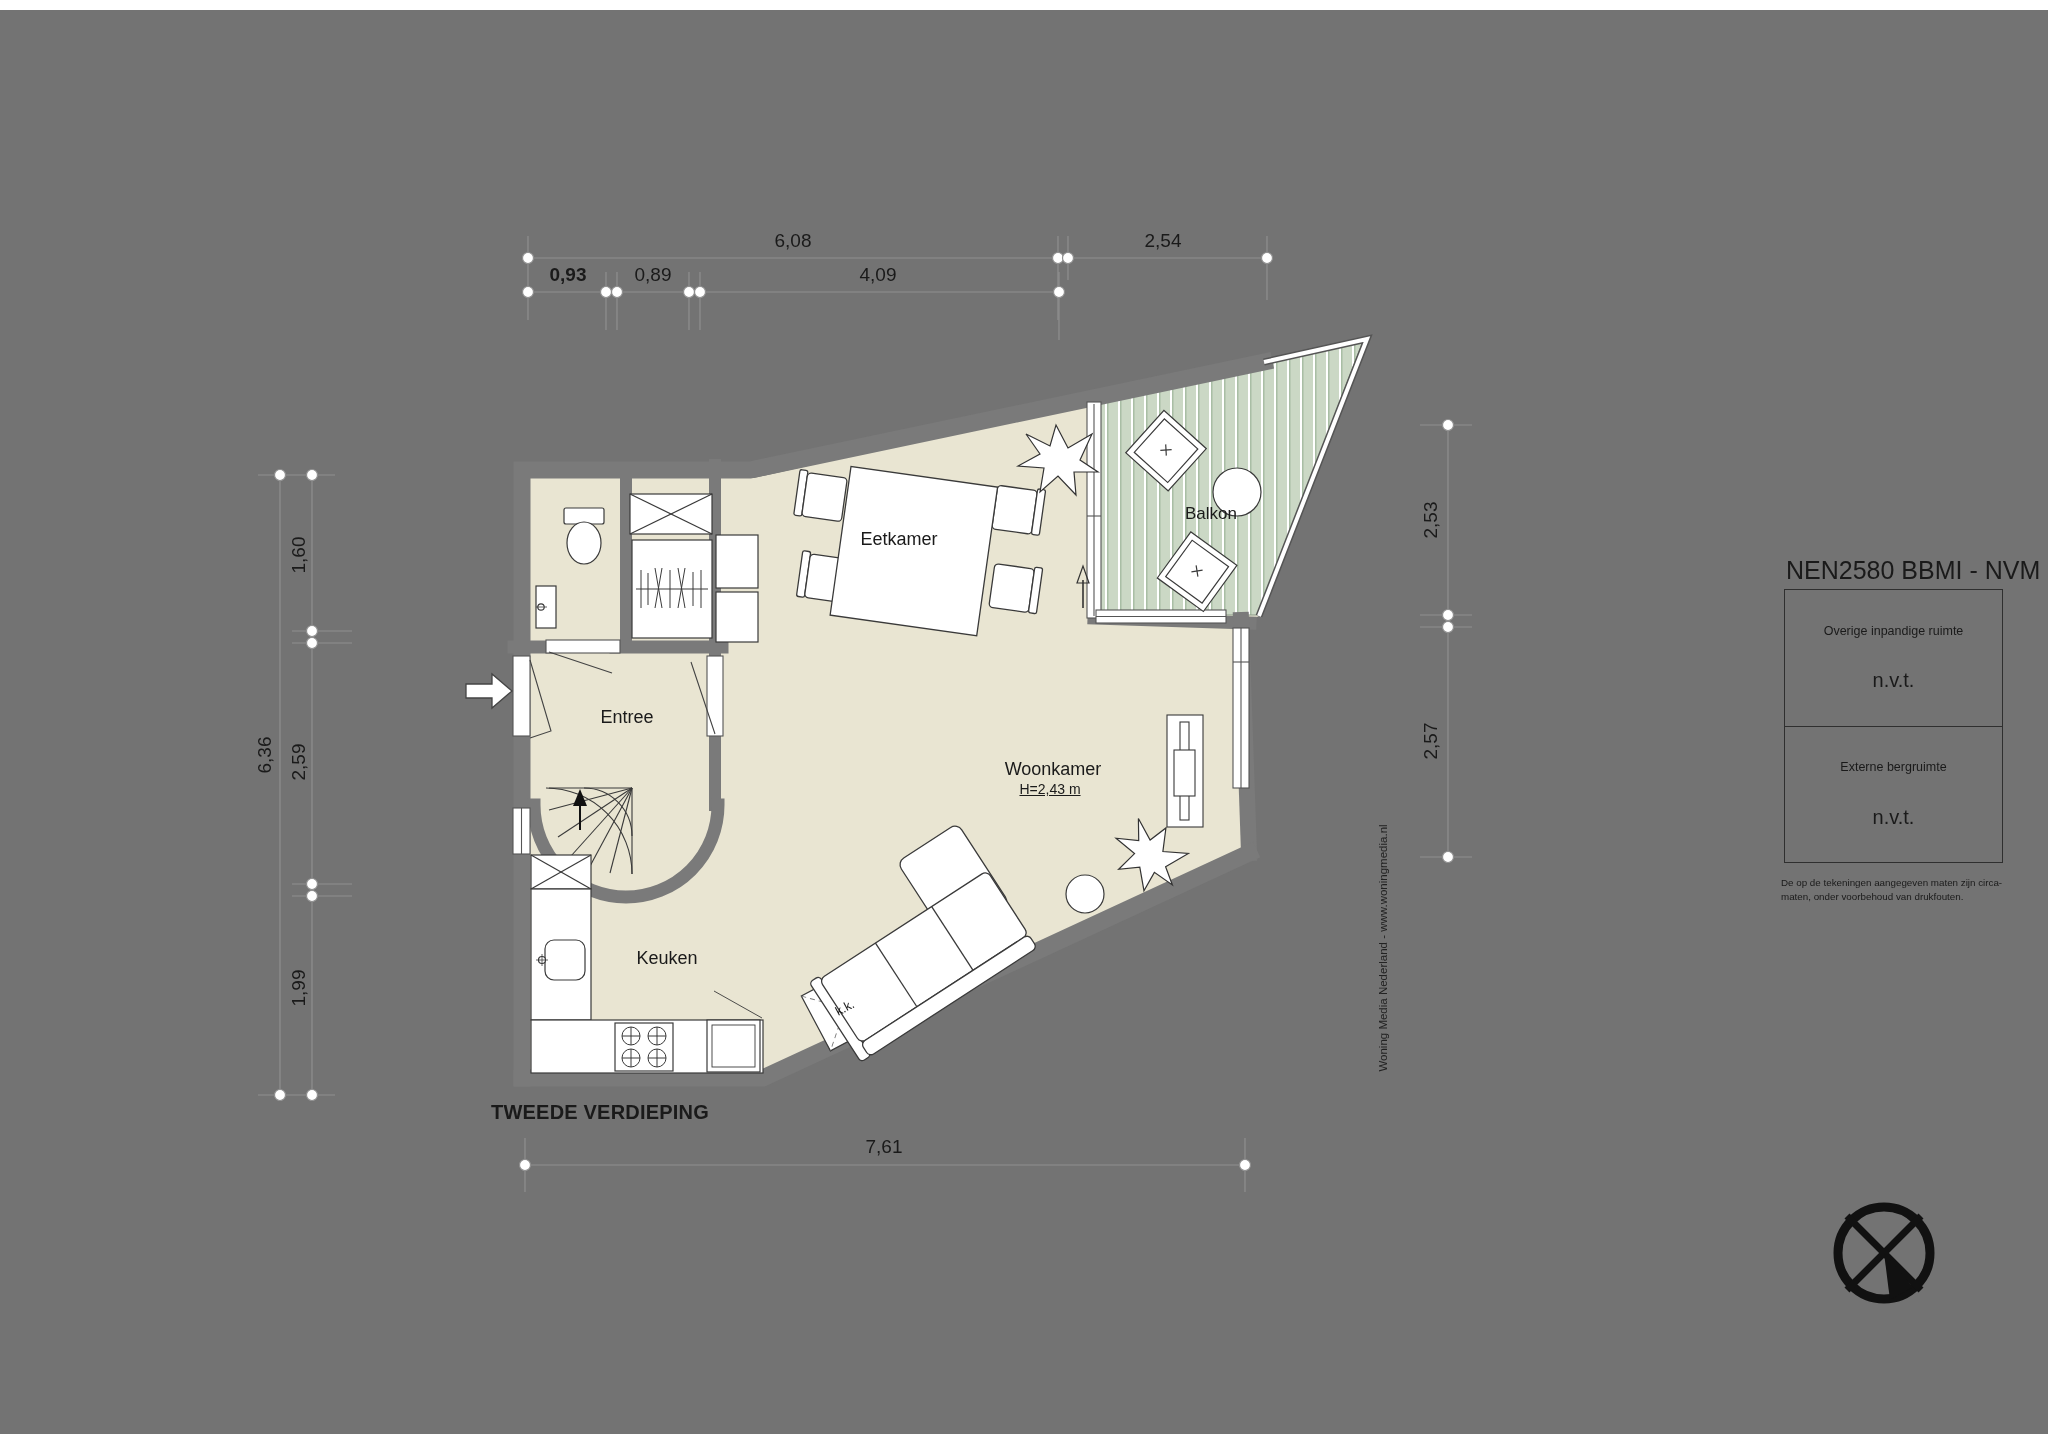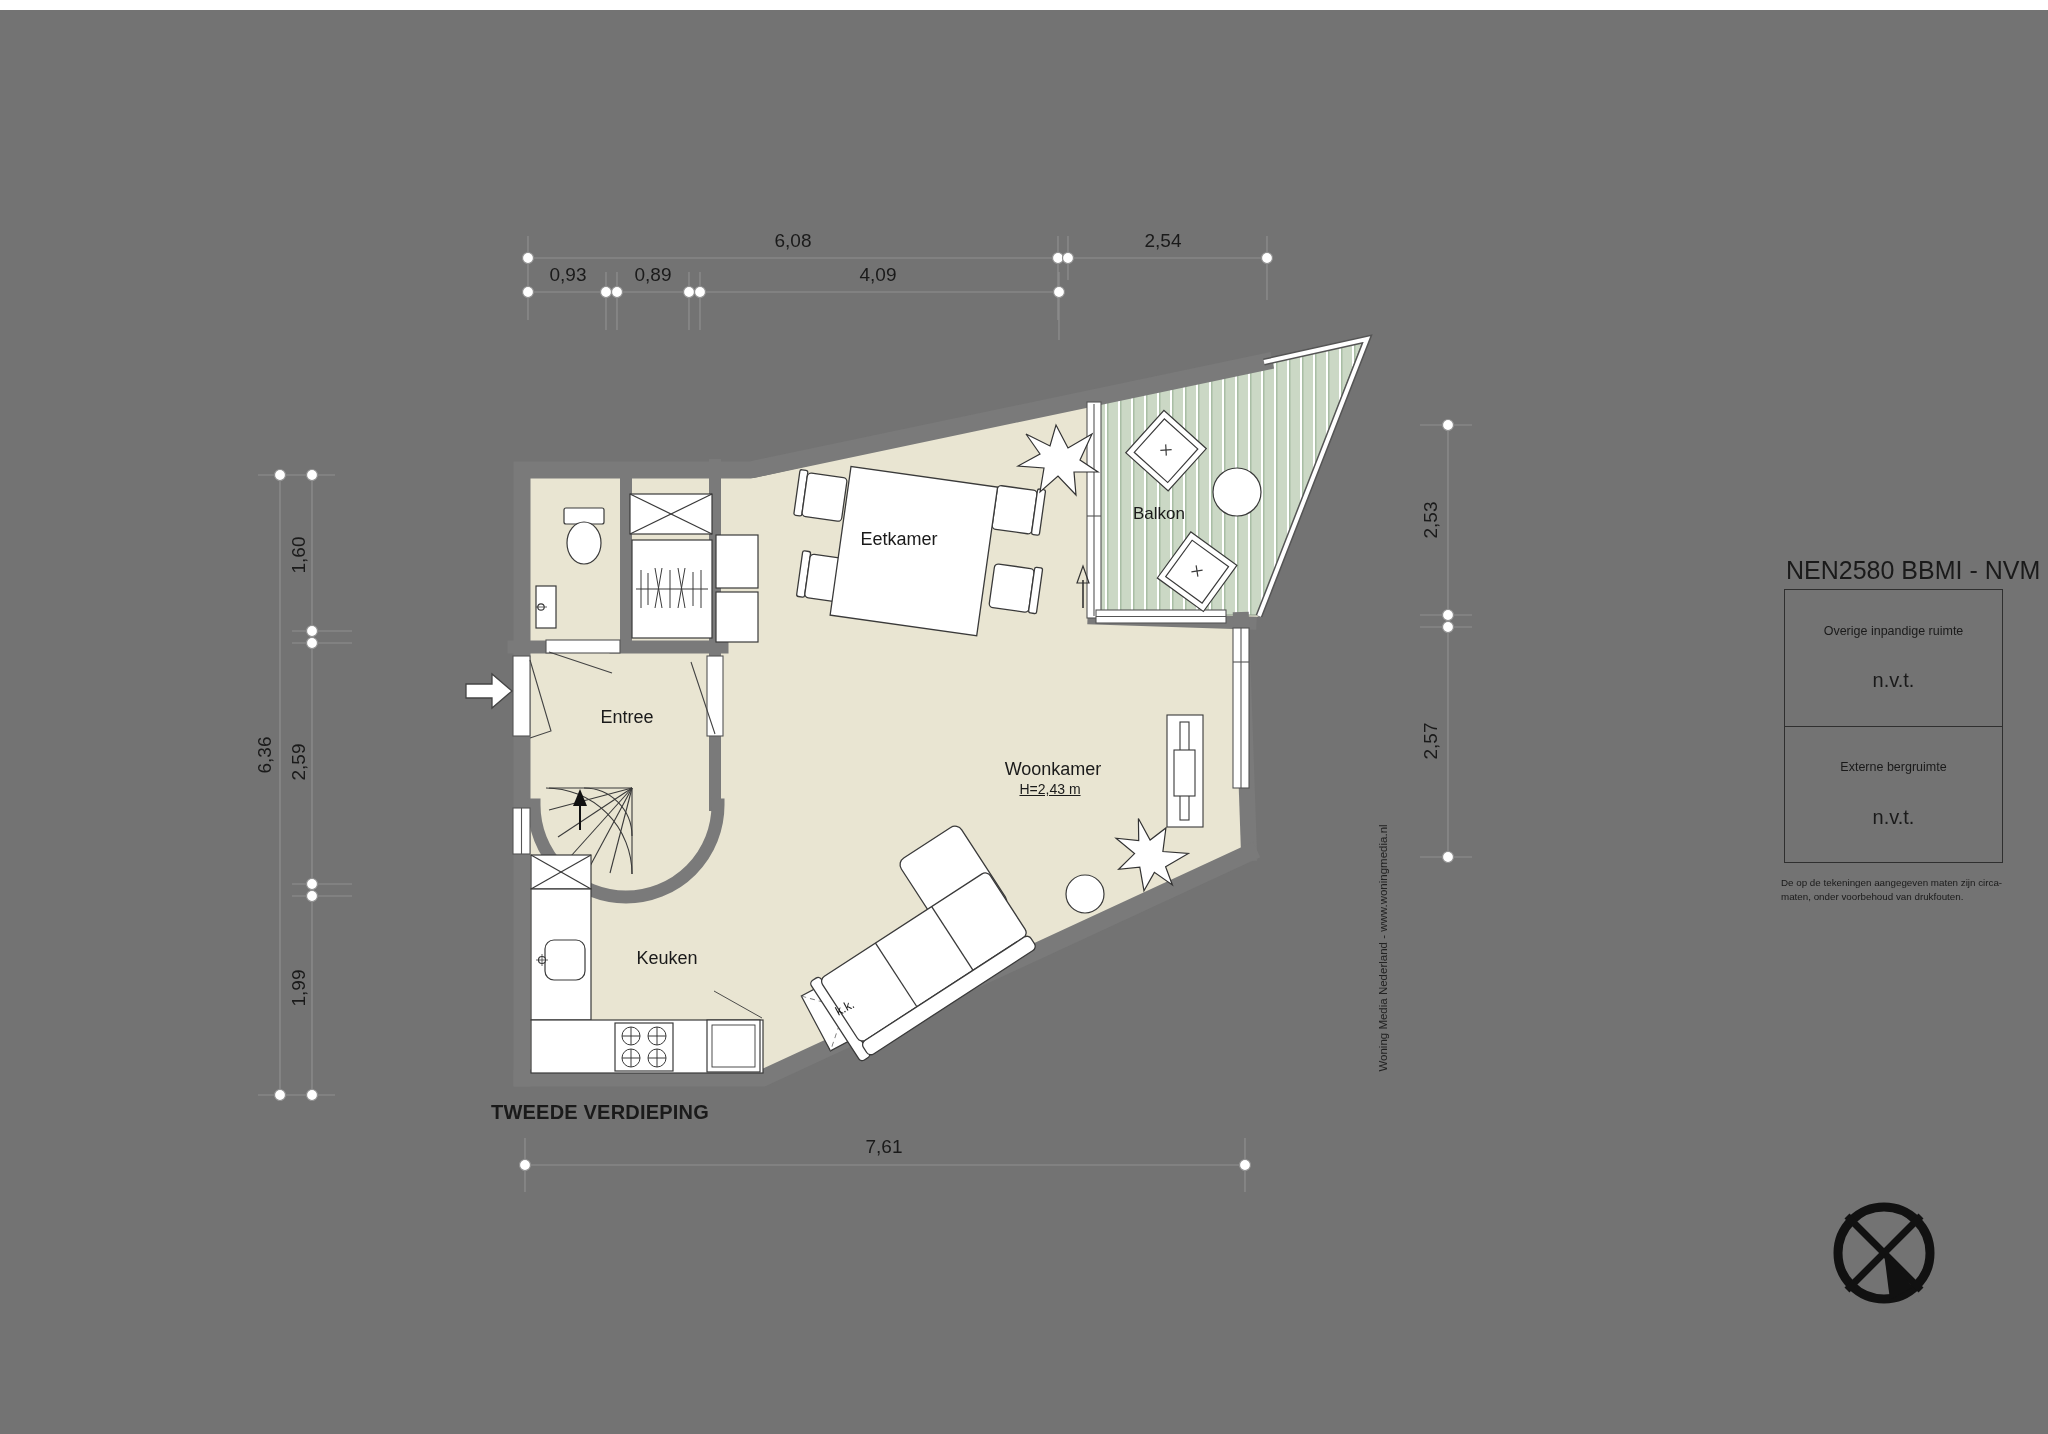--- a/index.html
+++ b/index.html
@@ -302,34 +302,34 @@
   <g>
     <circle cx="1884" cy="1243" r="46" fill="none" stroke="#111111" stroke-width="9"></circle>
     <line x1="1847" y1="1206" x2="1921" y2="1280" stroke="#111111" stroke-width="7"></line>
     <line x1="1921" y1="1206" x2="1847" y2="1280" stroke="#111111" stroke-width="7"></line>
     <polygon points="1884,1243 1890,1290 1913,1277" fill="#111111"></polygon>
   </g>
 </svg>
 
 <div class="lbl dimtxt" style="left:793px;top:230px;">6,08</div>
 <div class="lbl dimtxt" style="left:1163px;top:230px;">2,54</div>
-<div class="lbl dimtxt" style="left:568px;top:264px;">0,93</div>
+<div class="lbl dimtxt" style="left:568px;top:264px;font-weight:bold;">0,93</div>
 <div class="lbl dimtxt" style="left:653px;top:264px;">0,89</div>
 <div class="lbl dimtxt" style="left:878px;top:264px;">4,09</div>
 <div class="vlbl dimtxt" style="left:264px;top:745px;">6,36</div>
 <div class="vlbl dimtxt" style="left:298px;top:545px;">1,60</div>
 <div class="vlbl dimtxt" style="left:298px;top:752px;">2,59</div>
 <div class="vlbl dimtxt" style="left:298px;top:978px;">1,99</div>
 <div class="vlbl dimtxt" style="left:1430px;top:510px;">2,53</div>
 <div class="vlbl dimtxt" style="left:1430px;top:731px;">2,57</div>
 <div class="lbl dimtxt" style="left:884px;top:1136px;">7,61</div>
 
 <div class="lbl roomtxt" style="left:627px;top:707px;">Entree</div>
 <div class="lbl roomtxt" style="left:899px;top:529px;">Eetkamer</div>
-<div class="lbl" style="left:1159px;top:503px;font-size:17px;text-align:center;">Balkon</div>
+<div class="lbl" style="left:1211px;top:503px;font-size:17px;text-align:center;">Balkon</div>
 <div class="lbl roomtxt" style="left:1053px;top:759px;">Woonkamer</div>
 <div class="lbl" style="left:1050px;top:779px;font-size:14px;text-decoration:underline;">H=2,43 m</div>
 <div class="lbl roomtxt" style="left:667px;top:948px;text-align:center;">Keuken</div>
 <div class="lbl" style="left:845px;top:998px;font-size:12.5px;transform:translate(-50%,-50%) rotate(-28deg);">k.k.</div>
 
 <div class="lbl floor-title" style="left:600px;top:1102px;">TWEEDE VERDIEPING</div>
 
 <div id="info-title">NEN2580 BBMI - NVM</div>
 <div id="info-table">
   <div class="info-row">

